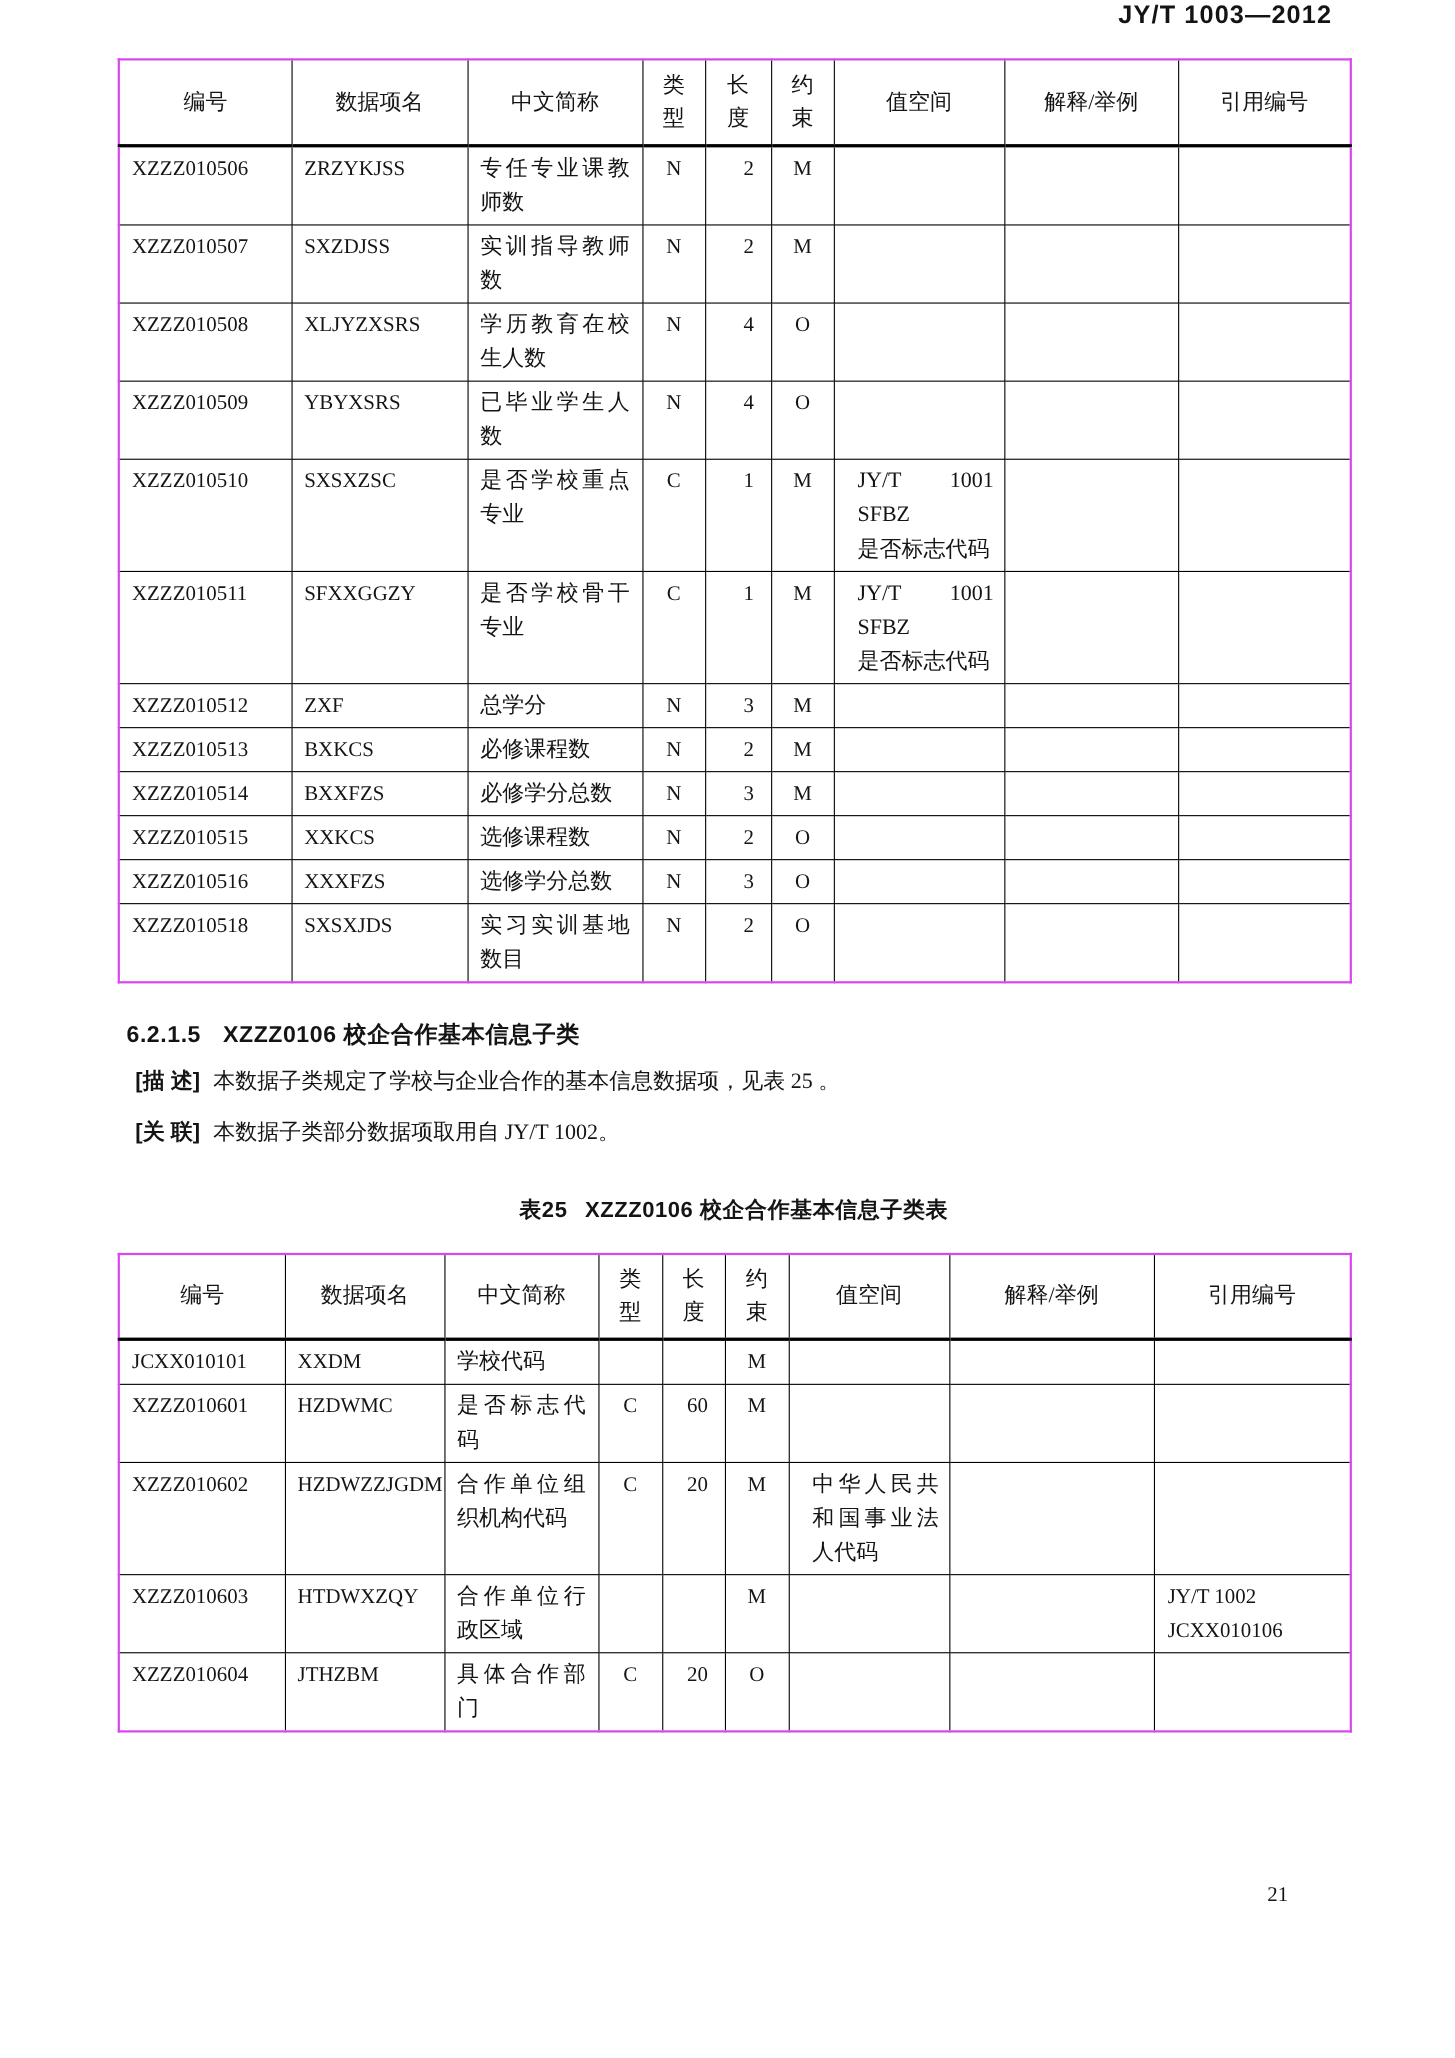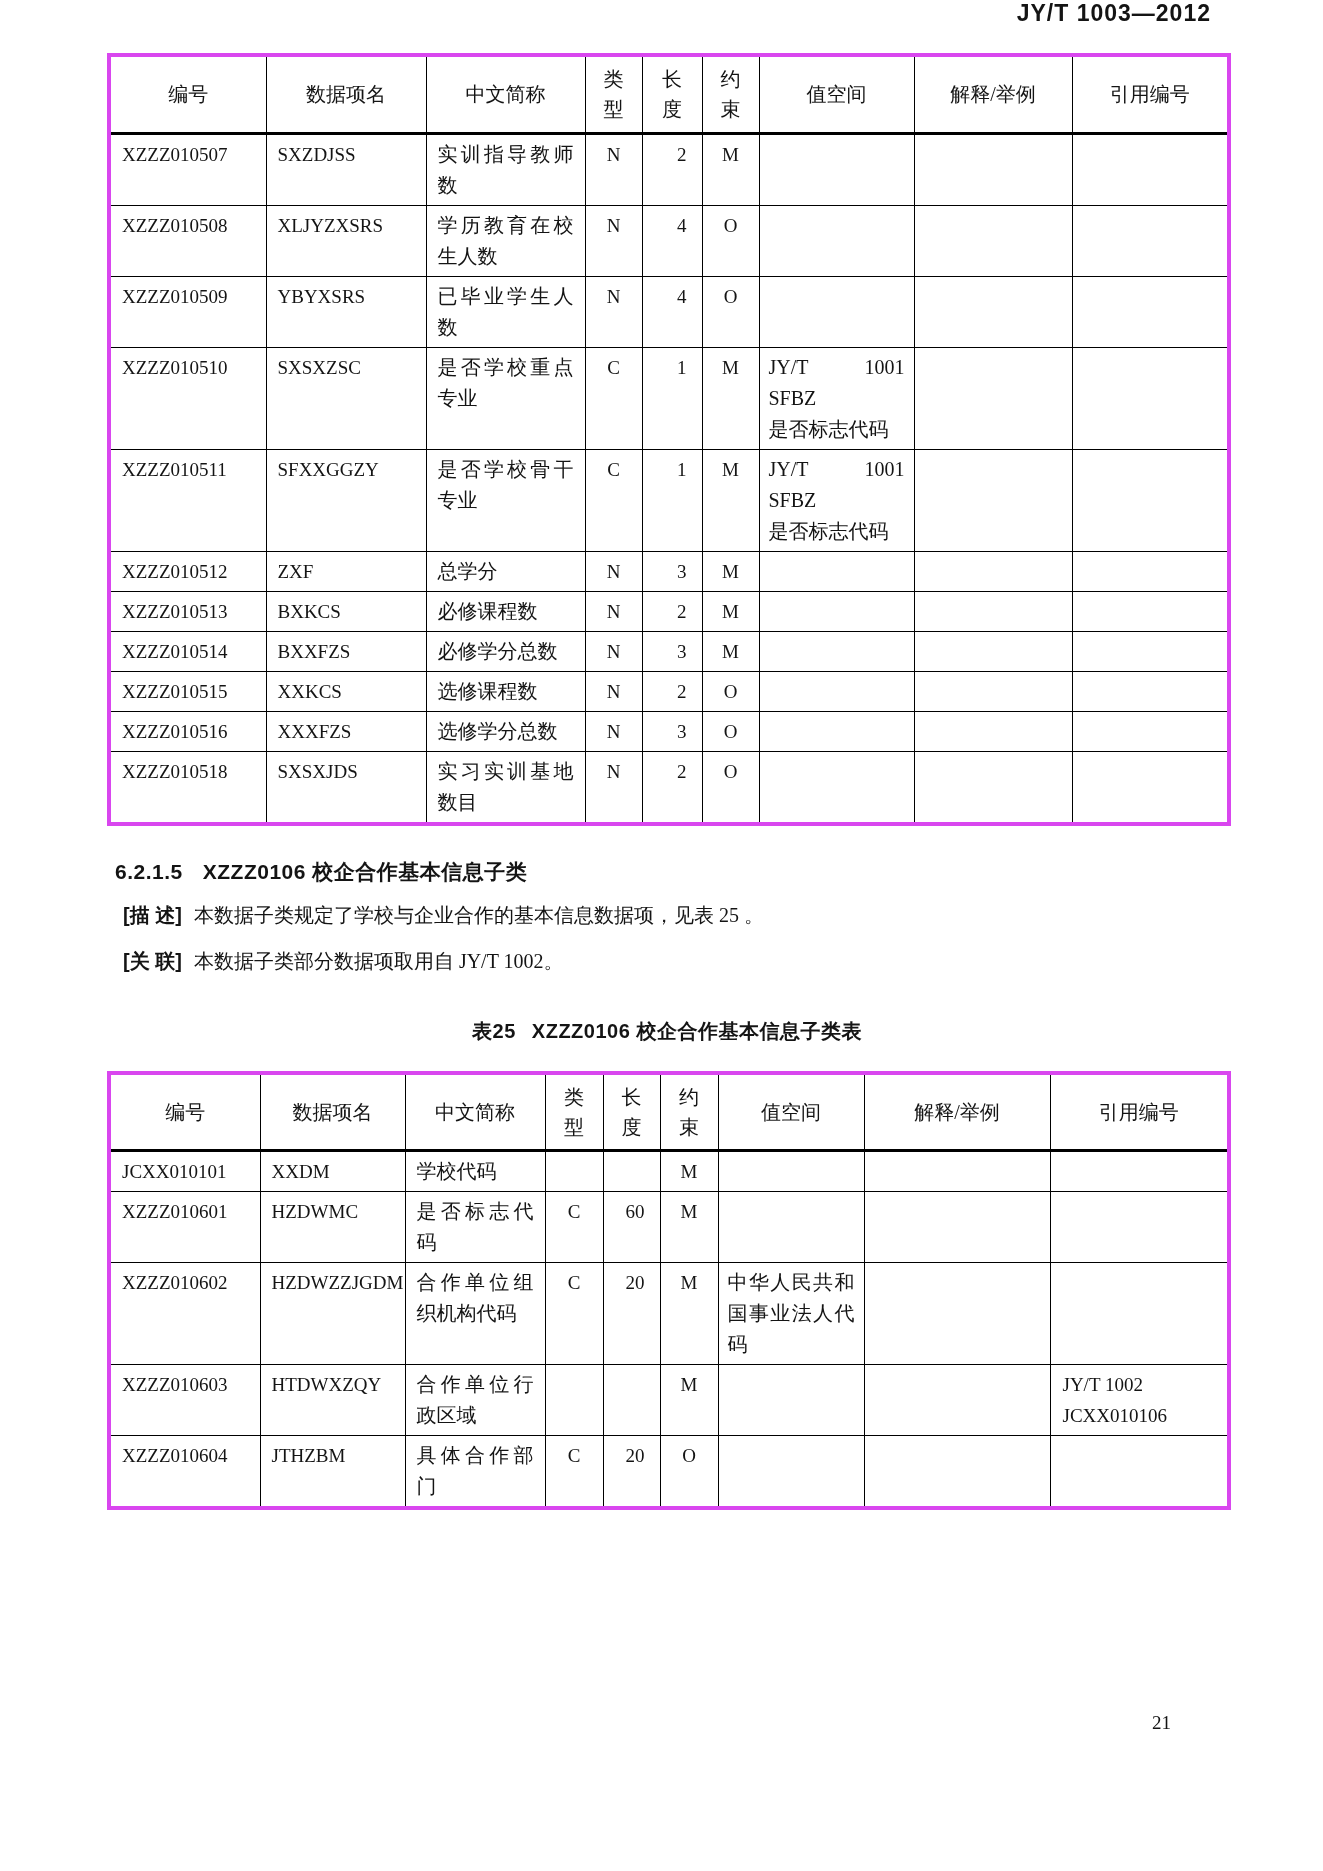--- a/index.html
+++ b/index.html
@@ -9,21 +9,21 @@
     -webkit-font-smoothing:antialiased;
   }
   .content{position:absolute;left:107px;top:0;width:1120px;}
   .doc-header{
     text-align:right;padding-right:16px;
     font-family:"Liberation Sans","DejaVu Sans",sans-serif;
     font-weight:bold;font-size:23px;letter-spacing:1px;
   }
   table.data-table{
     border-collapse:collapse;table-layout:fixed;width:1120px;margin-top:26px;
-    border:4px solid #d946ef;
+    border:2px solid #d946ef;
   }
   th,td{
     border:1.5px solid #000;box-sizing:border-box;
     white-space:pre-line;overflow:hidden;
     font-size:19px;line-height:31px;
   }
   thead th{
     font-weight:normal;text-align:center;vertical-align:middle;
     height:78px;font-size:20px;line-height:30px;padding:2px 4px;
     border-bottom:3px solid #000;
@@ -36,21 +36,21 @@
   
   .t2 col.c0{width:151px}.t2 col.c1{width:145px}.t2 col.c2{width:140px}
   .t2 col.c3{width:58px}.t2 col.c4{width:57px}.t2 col.c5{width:58px}
   .t2 col.c6{width:146px}.t2 col.c7{width:186px}.t2 col.c8{width:179px}
   
   td.c0,td.c1{padding-left:11px;}
   td.c2{font-size:20px;text-align:justify;padding-left:11px;padding-right:11px;}
   td.c3{text-align:center;}
   td.c4{text-align:right;padding-right:15px;}
   td.c5{text-align:center;}
-  td.c6{font-size:20px;text-align:justify;padding-left:9px;padding-right:9px;}
+  td.c6{font-size:20px;text-align:justify;padding-left:21px;padding-right:9px;}
   td.c8{padding-left:12px;}
   .section-heading{
     margin:32px 0 0 8px;
     font-family:Liberation Sans, sans-serif;
     font-weight:bold;font-size:21px;letter-spacing:0.5px;
   }
   .section-heading .hnum{margin-right:20px;}
   .para{margin:12px 0 0 16px;font-size:20px;line-height:34px;}
   .para:first-of-type{margin-top:24px;}
   .para .plabel{
@@ -95,20 +95,31 @@
 度</th>
           <th class="c5">约
 束</th>
           <th class="c6">值空间</th>
           <th class="c7">解释/举例</th>
           <th class="c8">引用编号</th>
         </tr>
       </thead>
     <tbody>
         <tr>
+          <td class="c0">XZZZ010506</td>
+          <td class="c1">ZRZYKJSS</td>
+          <td class="c2">专任专业课教师数</td>
+          <td class="c3">N</td>
+          <td class="c4">2</td>
+          <td class="c5">M</td>
+          <td class="c6"></td>
+          <td class="c7"></td>
+          <td class="c8"></td>
+        </tr>
+        <tr>
           <td class="c0">XZZZ010507</td>
           <td class="c1">SXZDJSS</td>
           <td class="c2">实训指导教师数</td>
           <td class="c3">N</td>
           <td class="c4">2</td>
           <td class="c5">M</td>
           <td class="c6"></td>
           <td class="c7"></td>
           <td class="c8"></td>
         </tr>

